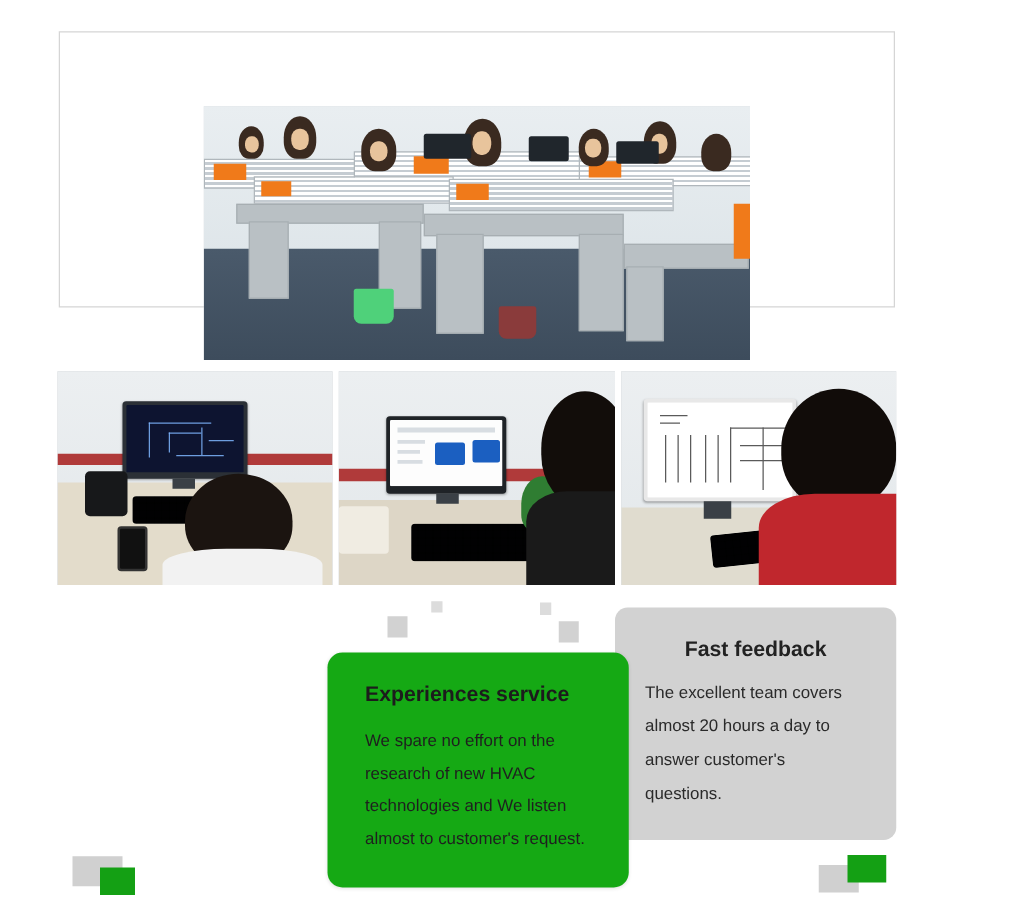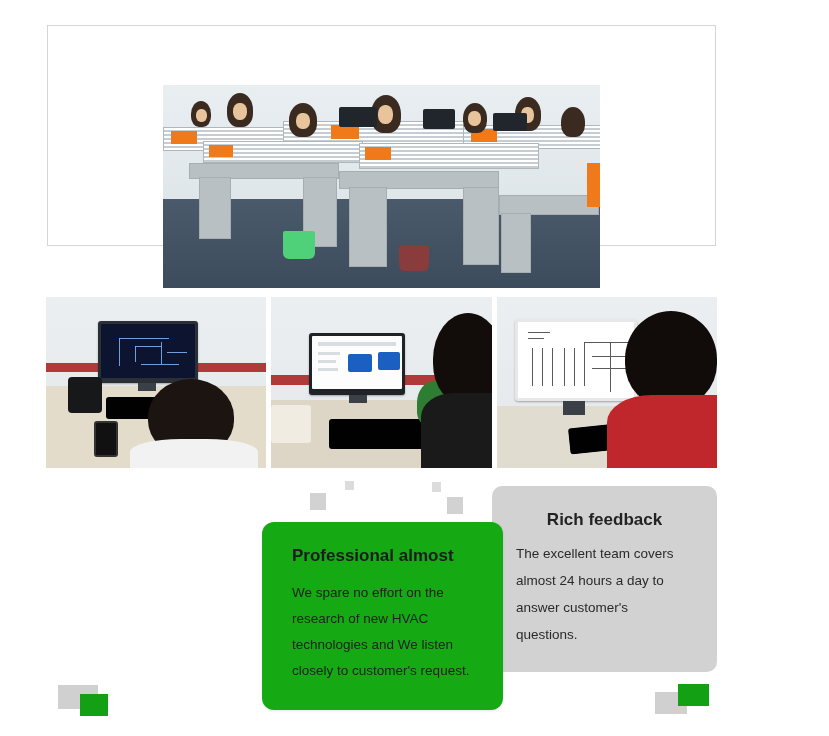--- a/index.html
+++ b/index.html
@@ -311,27 +311,27 @@
 
   </div>
 
   <div class="deco-sq deco-a"></div>
   <div class="deco-sq deco-b"></div>
   <div class="deco-sq deco-c"></div>
   <div class="deco-sq deco-d"></div>
 
 
   <div class="card card-center">
-    <div class="card-title">Professional almost</div>
-    <div class="card-body">We spare no effort on the research of new HVAC technologies and We listen closely to customer's request.</div>
+    <div class="card-title">Experiences service</div>
+    <div class="card-body">We spare no effort on the research of new HVAC technologies and We listen almost to customer's request.</div>
   </div>
 
   <div class="card card-right">
-    <div class="card-title">Rich feedback</div>
-    <div class="card-body">The excellent team covers almost 24 hours a day to answer customer's questions.</div>
+    <div class="card-title">Fast feedback</div>
+    <div class="card-body">The excellent team covers almost 20 hours a day to answer customer's questions.</div>
   </div>
 
   <div class="bl-gray"></div>
   <div class="bl-green"></div>
   <div class="br-gray"></div>
   <div class="br-green"></div>
 
 </div>
 
 </body></html>

